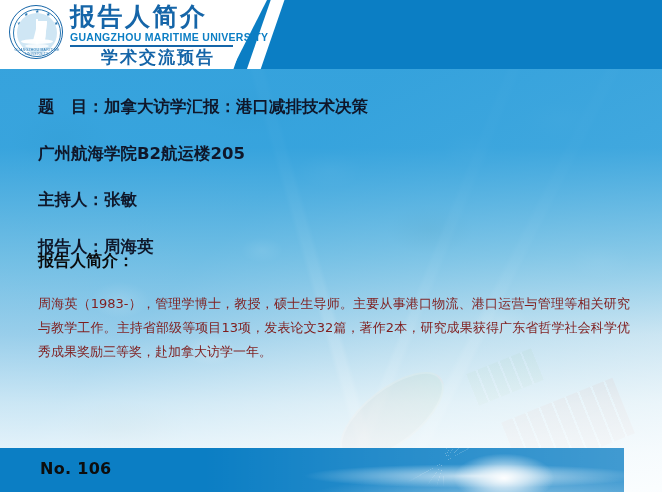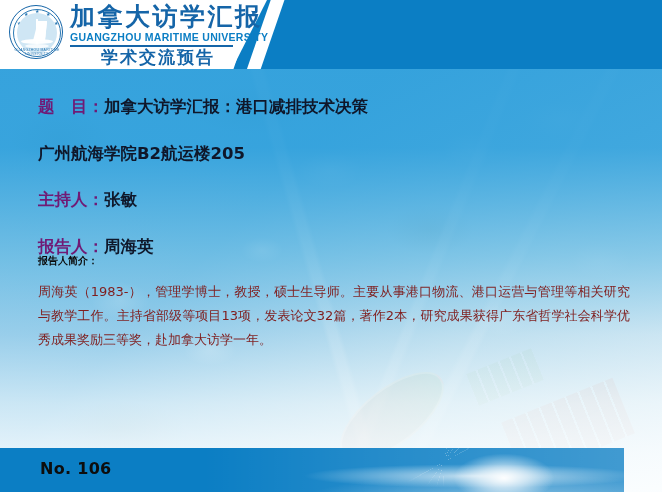--- a/index.html
+++ b/index.html
@@ -91,29 +91,29 @@
     color:#1565a8;font-family:"DejaVu Serif","Liberation Serif",serif;letter-spacing:2.5px;}
   .uni-en{position:absolute;left:70px;top:31px;font-size:10.5px;line-height:12px;font-weight:700;
     color:#0b7ec4;letter-spacing:0.3px;}
   .uni-rule{position:absolute;left:70px;top:45px;width:163px;height:1.5px;background:#1565a8;}
   .uni-sub{position:absolute;left:78px;top:47px;width:160px;text-align:center;
     font-size:17px;line-height:21px;font-weight:700;color:#1565a8;letter-spacing:2px;}
 
   
   .info{position:absolute;left:38px;top:80px;width:600px;}
   .row{display:flex;align-items:baseline;margin-bottom:8.5px;}
-  .row-label{font-size:16.5px;line-height:22px;font-weight:700;color:#701a75;
+  .row-label{font-size:16.5px;line-height:22px;font-weight:700;color:#0f172a;
     font-family:"DejaVu Sans","Liberation Sans",sans-serif;white-space:pre;}
   .row-value{font-size:16.5px;line-height:22px;font-weight:700;color:#0f172a;
     font-family:"DejaVu Sans","Liberation Sans",sans-serif;margin-top:16px;}
 
   
   .bio{position:absolute;left:38px;top:250px;width:592px;}
-  .bio-title{font-size:10px;line-height:22px;font-weight:700;color:#0a0a0a;
-    font-family:"DejaVu Sans","Liberation Sans",sans-serif;margin-bottom:8px;}
+  .bio-title{font-size:16px;line-height:22px;font-weight:700;color:#0a0a0a;
+    font-family:"DejaVu Sans","Liberation Sans",sans-serif;margin-bottom:20px;}
   .bio-text{font-size:13px;line-height:24px;color:#7f1d1d;text-align:justify;
     font-family:"DejaVu Sans","Liberation Sans",sans-serif;}
 
   
   .footer{position:absolute;left:0;bottom:0;width:624px;height:44px;background:#0b7ec4;overflow:hidden;}
   .footer-burst{position:absolute;right:0;bottom:0;width:420px;height:44px;
     background:
       radial-gradient(ellipse 70px 34px at 300px 30px, rgba(255,255,255,0.98), rgba(255,255,255,0.55) 35%, rgba(255,255,255,0) 72%),
       radial-gradient(ellipse 230px 16px at 270px 28px, rgba(255,255,255,0.70), rgba(255,255,255,0) 74%),
       radial-gradient(ellipse 300px 44px at 300px 56px, rgba(255,255,255,0.45), rgba(255,255,255,0) 70%),
@@ -165,21 +165,21 @@
       </div>
       <div class="logo-inner">
         <div class="logo-sail"></div>
         <div class="logo-mast"></div>
         <div class="logo-wave"></div>
         <div class="logo-wave2"></div>
       </div>
       <div class="logo-txt">GUANGZHOU MARITIME UNIVERSITY</div>
     </div>
 
-    <div class="uni-cn">加拿大访学汇报</div>
+    <div class="uni-cn">报告人简介</div>
     <div class="uni-en">GUANGZHOU MARITIME UNIVERSITY</div>
     <div class="uni-rule"></div>
     <div class="uni-sub">学术交流预告</div>
   </div>
 
   <div class="info">
     <div class="row">
       <span class="row-label">题　目：</span>
       <span class="row-value">加拿大访学汇报：港口减排技术决策</span>
     </div>

